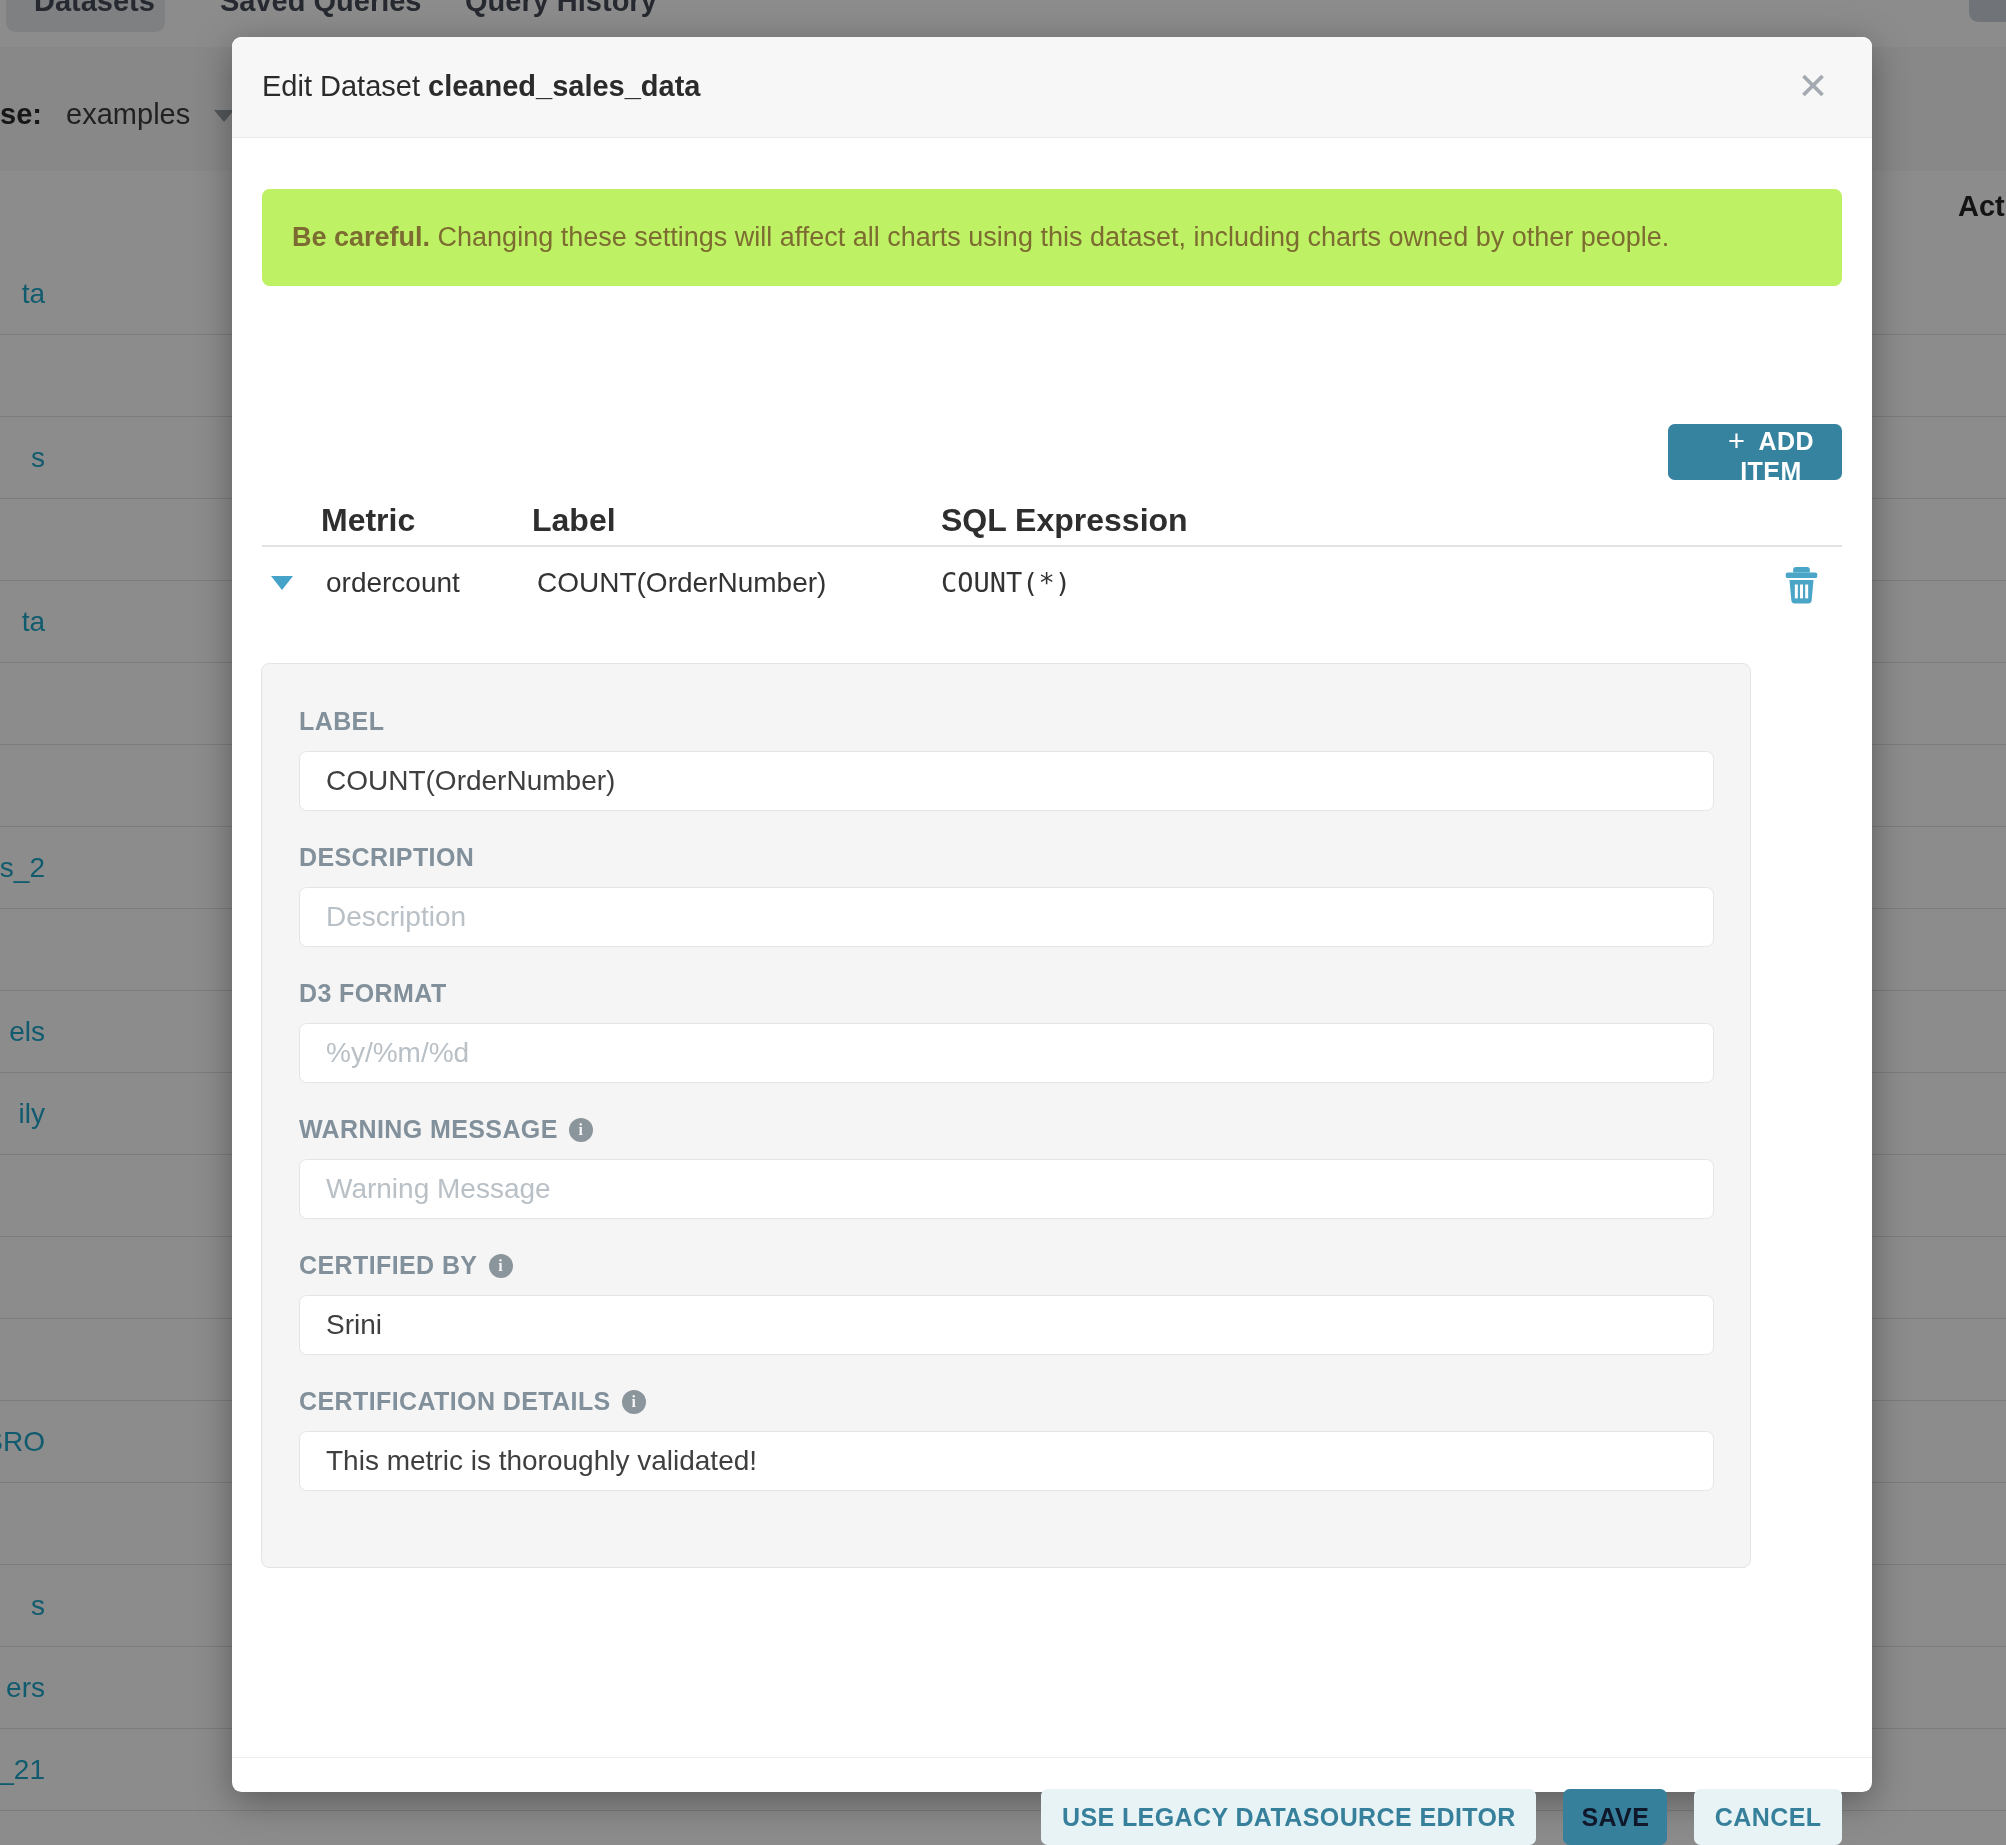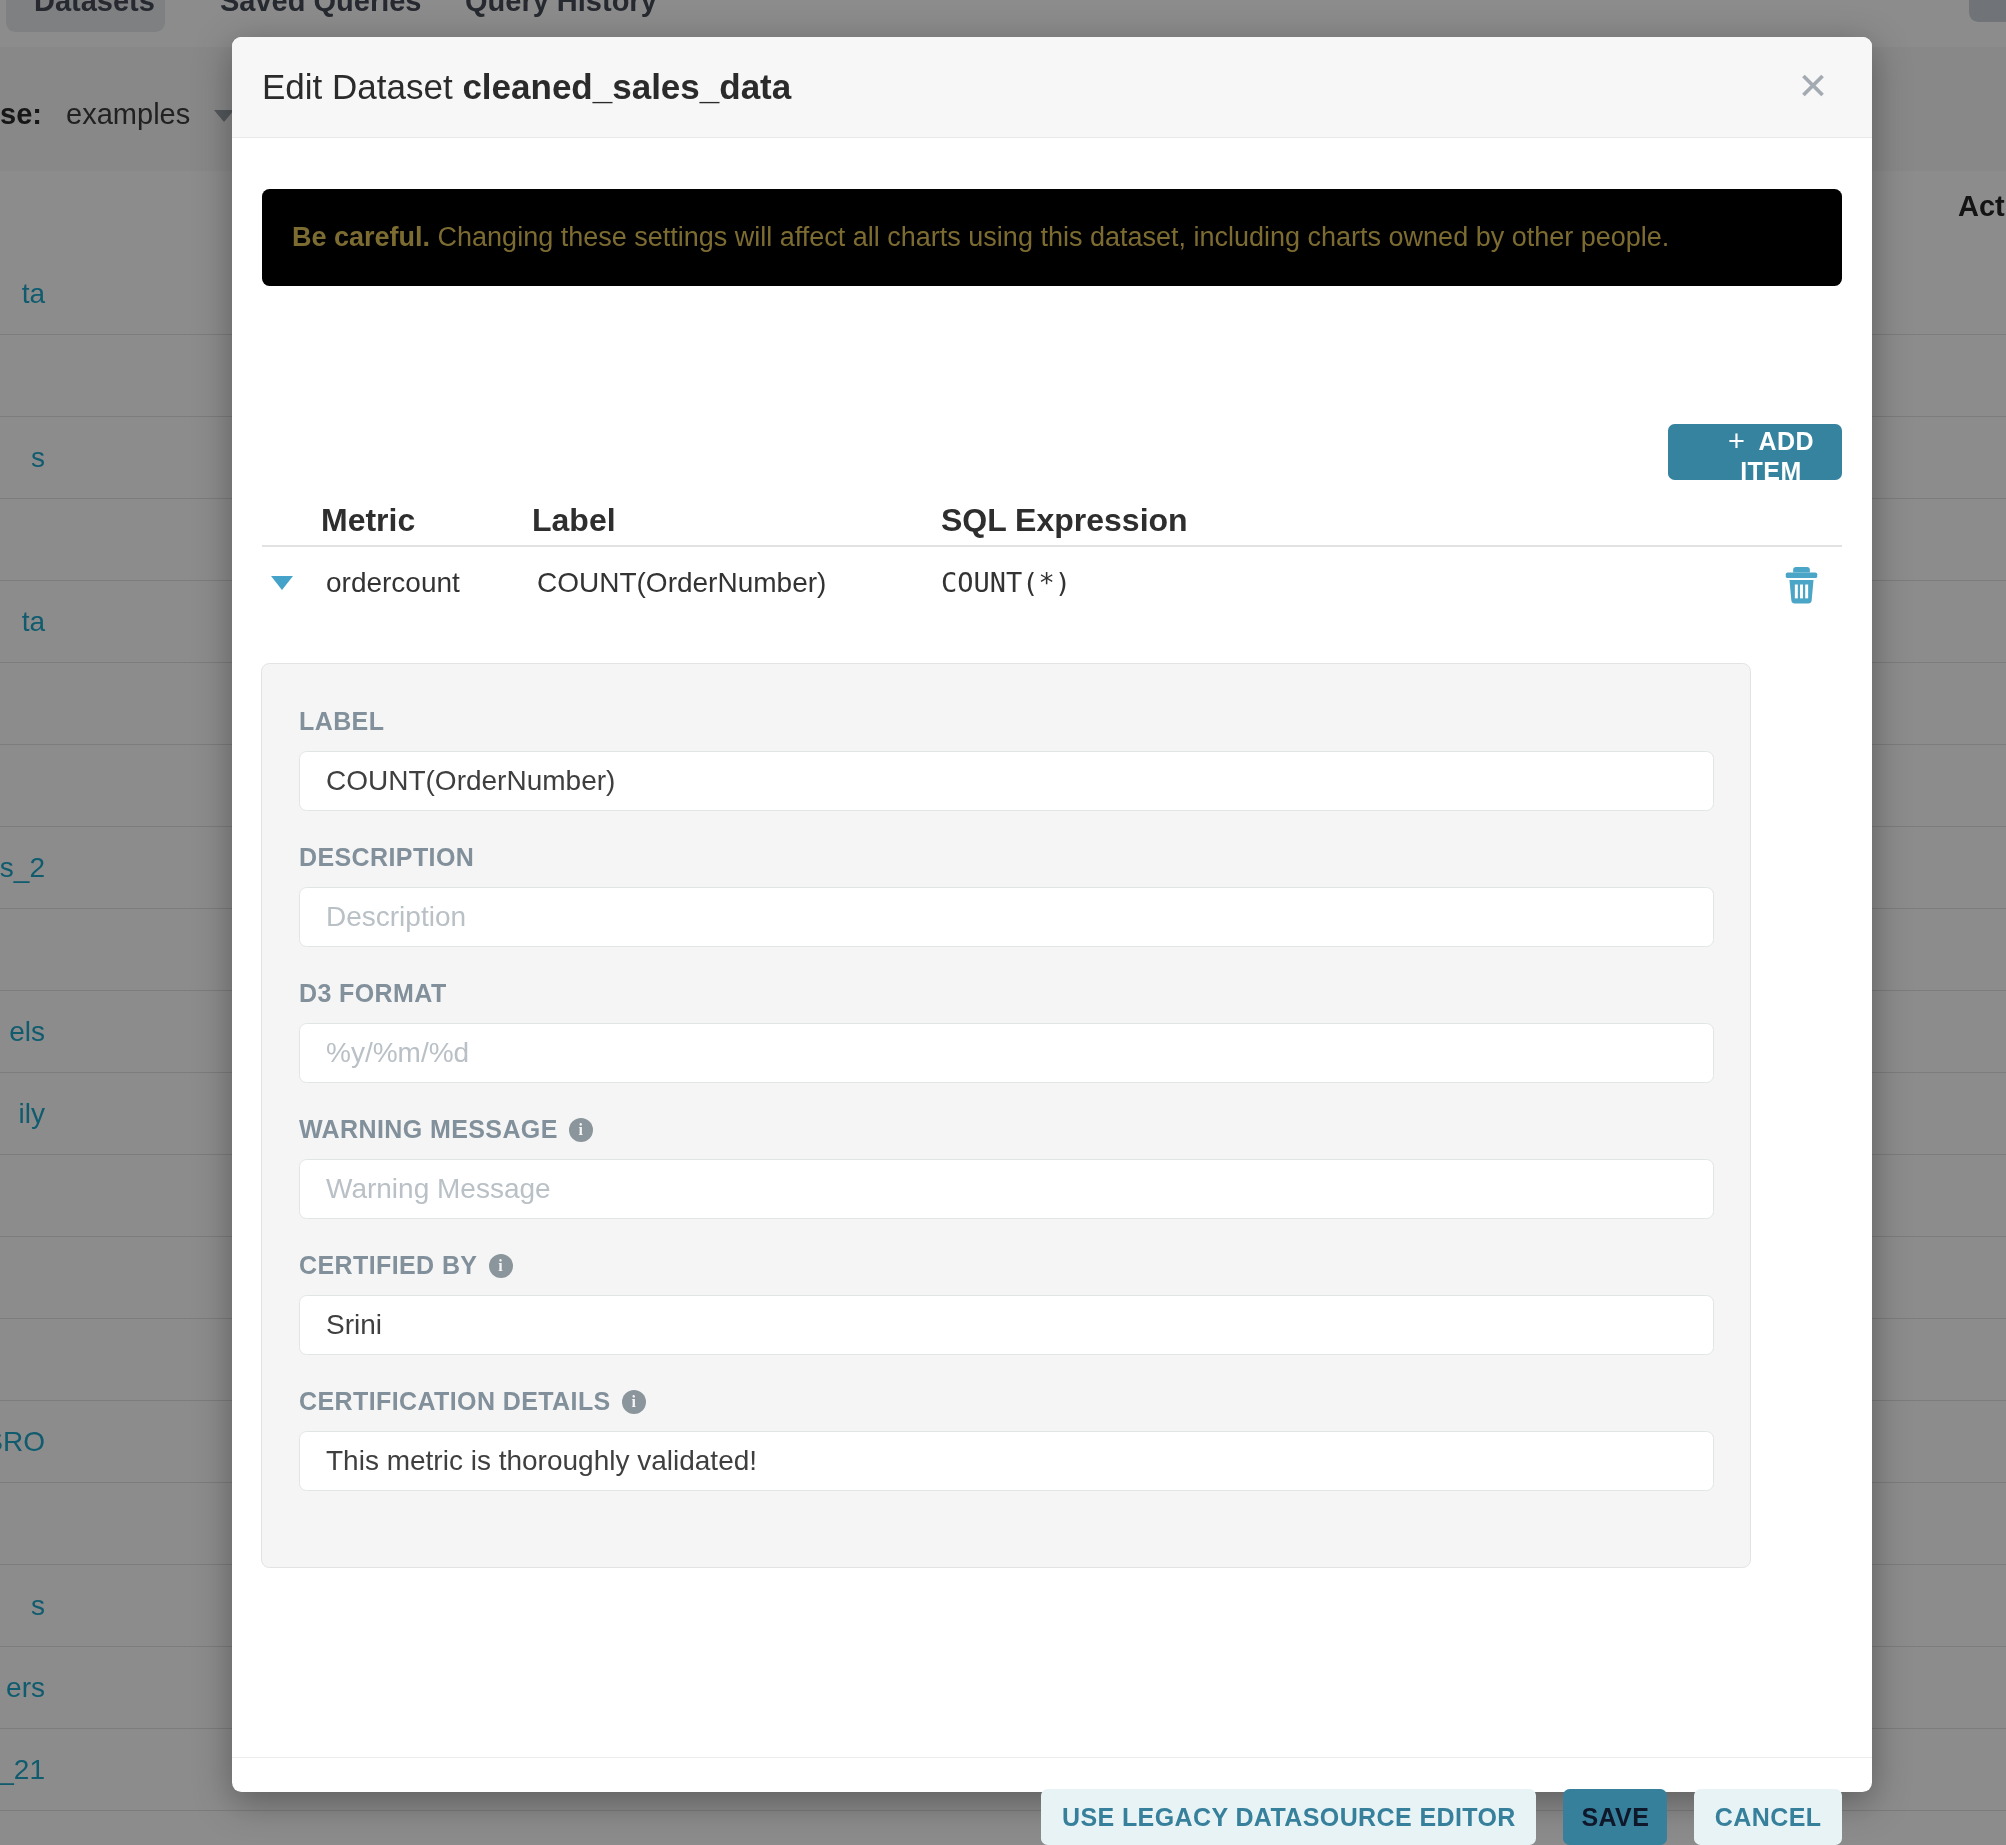--- a/index.html
+++ b/index.html
@@ -30,25 +30,25 @@
   .bg-rows { position:absolute; left:0; top:253px; right:0; }
   .bg-row { position:relative; height:82px; border-bottom:1.9px solid #e2e2e2; }
   .row-frag { position:absolute; right:calc(100% - 45px); top:0; height:81px; line-height:81px; font-size:28px; color:#20a7c9; white-space:nowrap; }
 
   
   .overlay { position:absolute; inset:0; background:rgba(0,0,0,0.45); }
 
   
   .modal { position:absolute; left:232px; top:37px; width:1640px; height:1755px; background:#fff; border-radius:9.4px; box-shadow:0 9.4px 37px rgba(0,0,0,0.35); }
   .modal-header { position:absolute; left:0; top:0; right:0; height:101px; background:#f7f7f8; border-bottom:1.9px solid #e9e9e9; border-radius:9.4px 9.4px 0 0; }
-  .modal-title { position:absolute; left:30px; top:0; height:99px; line-height:99px; font-size:35px; color:#2b2b2b; white-space:nowrap; }
+  .modal-title { position:absolute; left:30px; top:0; height:99px; line-height:99px; font-size:29px; color:#2b2b2b; white-space:nowrap; }
   .modal-title b { font-weight:700; }
   .modal-close { position:absolute; right:17px; top:0; width:84px; height:99px; line-height:99px; text-align:center; font-size:37px; color:#a4aab1; cursor:pointer; }
 
-  .banner { position:absolute; left:30px; right:30px; top:152px; height:97px; background:#000000; border-radius:7.5px; }
+  .banner { position:absolute; left:30px; right:30px; top:152px; height:97px; background:#bef264; border-radius:7.5px; }
   .banner-text { position:absolute; left:30px; top:0; right:19px; height:97px; line-height:97px; font-size:27px; color:#7d6c31; white-space:nowrap; overflow:hidden; }
   .banner-text b { font-weight:700; }
 
   .tabs { position:absolute; left:30px; right:30px; top:286px; height:55px; border-bottom:1.9px solid #ececec; }
   .tab { position:relative; display:inline-block; height:53px; line-height:47px; margin-right:58px; font-size:25px; font-weight:600; color:#333; letter-spacing:0.4px; vertical-align:top; cursor:pointer; }
   .tab .badge { display:inline-block; min-width:36px; height:36px; padding:0 5.6px; line-height:36px; border-radius:18px; background:#45a5c8; color:#fff; font-size:21.5px; font-weight:400; text-align:center; margin-left:11.2px; vertical-align:middle; position:relative; top:-1.9px; }
   .tab.active .underline { position:absolute; left:-2.8px; right:-2.8px; bottom:-3.7px; height:6.6px; background:#44506e; }
 
   .add-item { position:absolute; right:30px; top:387px; width:174px; height:56px; background:#35839f; border:none; border-radius:6.6px; color:#fff; font-family:"Liberation Sans",sans-serif; font-size:25px; font-weight:700; letter-spacing:0.5px; cursor:pointer;padding-left:32px; }
   .add-item .plus { font-size:29px; font-weight:400; margin-right:13px; position:relative; top:0.9px; }

